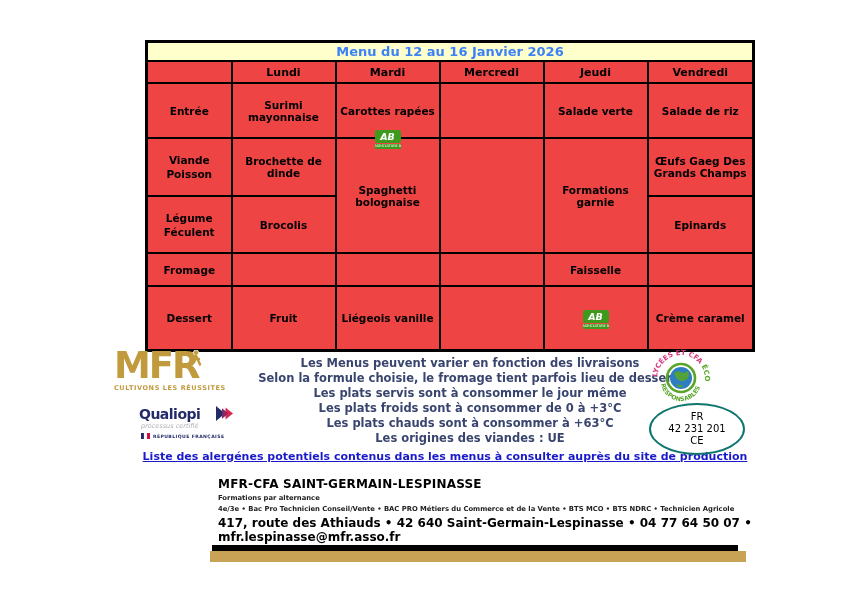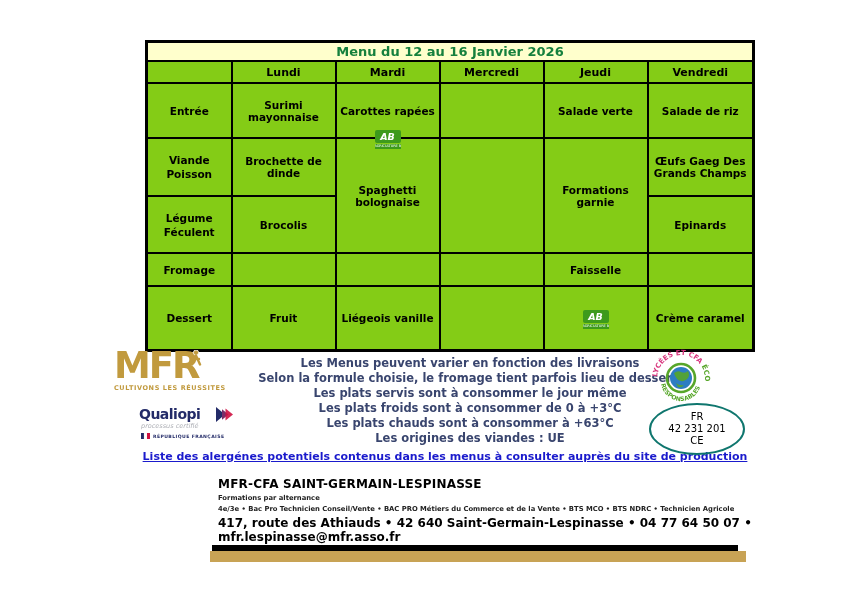--- a/index.html
+++ b/index.html
@@ -3,22 +3,22 @@
 <meta charset="utf-8">
 <style>
   html,body{margin:0;padding:0;background:#fff;}
   #page{position:relative;width:842px;height:595px;background:#ffffff;overflow:hidden;
         font-family:"DejaVu Sans","Liberation Sans",sans-serif;}
 
   
   table.menu{position:absolute;left:145px;top:40px;border-collapse:collapse;table-layout:fixed;
              border:3px solid #000;}
   table.menu td{border:2px solid #000;text-align:center;vertical-align:middle;
-                font-weight:bold;font-size:10.5px;color:#000;background:#84cc16;padding:1px 3px;}
-  tr.title-row td{background:#FFFFCC;color:#15803d;font-size:13px;height:16px;padding:0 0 1px 0;}
+                font-weight:bold;font-size:10.5px;color:#000;background:#ef4444;padding:1px 3px;}
+  tr.title-row td{background:#FFFFCC;color:#3b82f6;font-size:13px;height:16px;padding:0 0 1px 0;}
   tr.day-row td{height:18px;font-size:11px;}
   td.rowlabel{background:#FFFFCC;color:#1A1AD9;font-size:11.5px;line-height:14px;padding:1px 8px;}
   tr.r-entree td{height:51px;}
   tr.r-viande td{height:54px;margin-left:20px;}
   tr.r-legume td{height:53px;}
   tr.r-fromage td{height:29px;}
   tr.r-dessert td{height:60px;}
   td.pos-rel{position:relative;}
   td.vtop{vertical-align:top;}
 
@@ -31,21 +31,21 @@
   .ab-strip{background:#3D9A1C;color:#fff;font-size:3.5px;font-weight:normal;line-height:5px;height:5px;
             margin-top:1px;white-space:nowrap;overflow:hidden;letter-spacing:-0.1px;}
 
   
   .mfr-logo{position:absolute;left:114px;top:349px;width:124px;text-align:left;color:#C19A3E;}
   .mfr-text{font-size:37px;font-weight:bold;line-height:34px;letter-spacing:-2px;position:relative;display:inline-block;}
   .mfr-person{position:absolute;right:-3px;top:1px;}
   .mfr-tagline{font-size:6.5px;font-weight:bold;letter-spacing:0.6px;margin-top:1px;white-space:nowrap;}
 
   .qualiopi{position:absolute;left:139px;top:406px;width:110px;}
-  .q-row{display:flex;align-items:center;gap:16px;}
+  .q-row{display:flex;align-items:flex-start;gap:16px;}
   .q-name{color:#232B68;font-size:14px;font-weight:bold;letter-spacing:-0.5px;}
   .q-sub{color:#AdaFb5;font-size:6.5px;font-style:italic;margin:0 0 2px 2px;}
   .q-flagline{display:flex;align-items:center;gap:3px;margin-top:3px;margin-left:2px;}
   .q-rep{color:#232B68;font-size:4.6px;font-weight:bold;letter-spacing:0.4px;}
 
   .notes{position:absolute;left:235px;top:356px;width:470px;text-align:center;
          color:#39456E;font-weight:bold;font-size:11.5px;line-height:15px;}
   .allergen{position:absolute;left:105px;top:450px;width:680px;text-align:center;
             color:#1A1ACC;font-weight:bold;font-size:11px;text-decoration:underline;}
 

